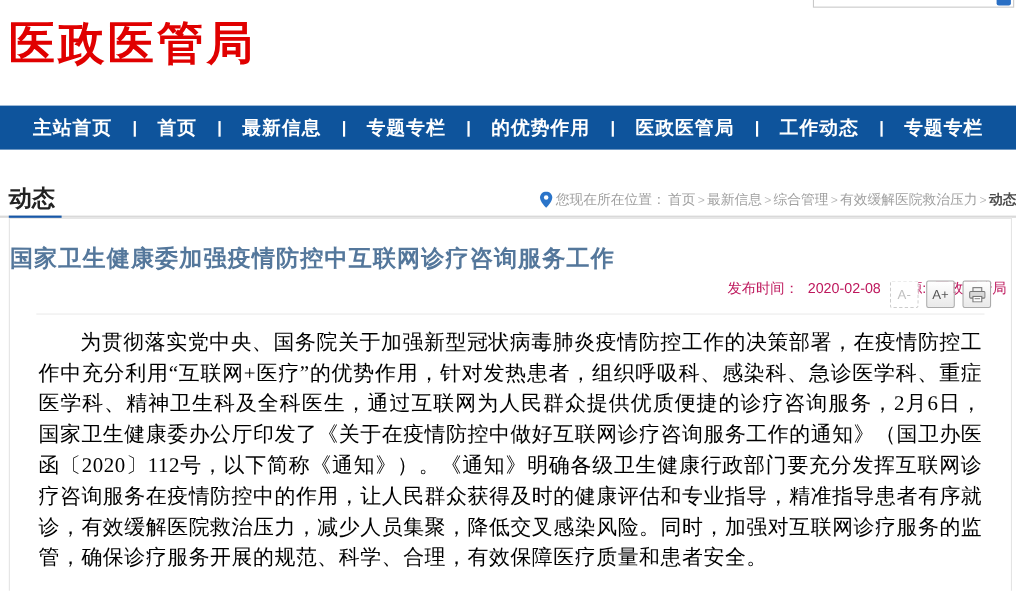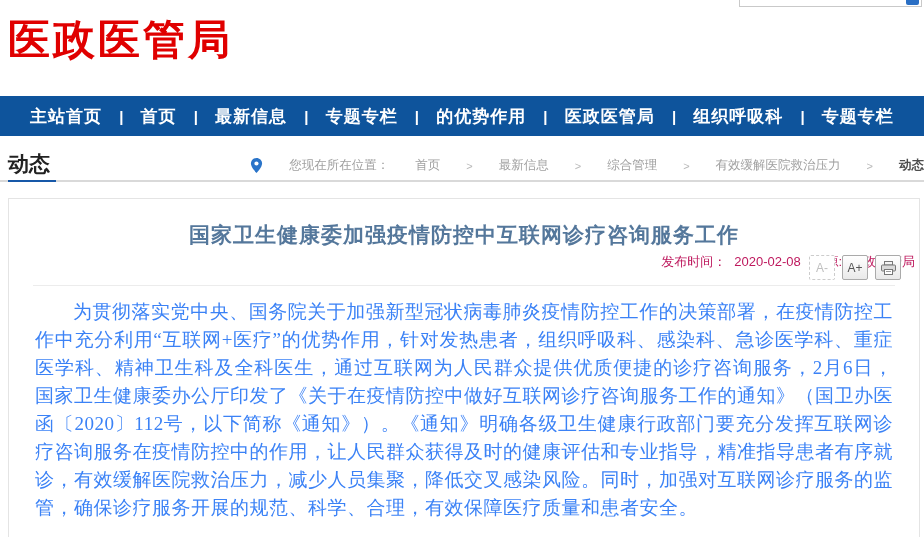--- a/index.html
+++ b/index.html
@@ -17,46 +17,46 @@
   .logo { position:absolute; left:8px; top:12px; font-size:42px; font-weight:900;
     color:#e00000; letter-spacing:3px; }
 
   
   .nav { position:absolute; left:0; top:96px; width:924px; height:40px; background:#0e549c;
     display:flex; align-items:center; justify-content:space-between; padding:0 30px; }
   .nav a { color:#fff; font-size:17px; font-weight:bold; text-decoration:none; letter-spacing:1px; }
   .nav .sep { color:#fff; font-size:15px; font-weight:bold; }
 
   
-  .section-row { position:absolute; left:0; top:136px; width:924px; height:46px; }
+  .section-row { position:absolute; left:0; top:136px; width:924px; height:62px; }
   .section-title { position:absolute; left:8px; bottom:4px; font-size:21px; font-weight:bold; color:#222; }
   .rule-gray { position:absolute; left:0; bottom:0; width:924px; height:2px; background:#d9d9d9; }
   .rule-blue { position:absolute; left:8px; bottom:0; width:48px; height:2px; background:#1758a8; z-index:2; }
-  .breadcrumb { position:absolute; right:0; bottom:8px; display:flex; align-items:center; gap:26px;
+  .breadcrumb { position:absolute; right:0; bottom:8px; display:flex; align-items:center; gap:2px;
     font-size:12.5px; color:#a0a0a0; white-space:nowrap; }
   .breadcrumb .crumb { color:#a0a0a0; text-decoration:none; }
   .breadcrumb .bsep { color:#b9b9b9; font-size:11px; }
   .breadcrumb .crumb.current { color:#4d4d4d; font-weight:bold; }
   .pin-icon { width:13px; height:15px; display:inline-block; }
 
   
   .article { position:absolute; left:8px; top:198px; width:912px; height:362px;
     border:1px solid #e4e4e4; background:#fff; }
-  .article-title { margin-top:22px; text-align:center; font-size:21px; font-weight:600;
+  .article-title { margin-top:22px; text-align:left; font-size:21px; font-weight:600;
     color:#54779b; letter-spacing:1px; }
   .article-meta { margin-top:4px; text-align:right; font-size:13px; color:#be185d; }
   .article-meta span { margin:0 4px; }
   .tools { position:absolute; right:18px; top:56px; display:flex; gap:7px; }
   .tool-btn { width:26px; height:25px; display:flex; align-items:center; justify-content:center;
     font-size:12px; border-radius:2px; cursor:pointer; }
   .tool-btn.disabled { border:1px dashed #ccc; color:#bfbfbf; background:#fff; }
   .tool-btn.solid { border:1px solid #aaa; color:#555;
     background:linear-gradient(#ffffff,#e9e9e9); }
   .divider { margin:14px 24px 0 24px; border-bottom:1px solid #ececec; }
-  .article-body { margin:12px 26px 0 26px; font-size:19px; line-height:28px; color:#3b82f6;
+  .article-body { margin:12px 26px 0 26px; font-size:19px; line-height:28px; color:#000000;
     font-family:"Liberation Serif","DejaVu Serif",serif;
     text-align:justify; text-align-last:left; text-indent:2em; letter-spacing:0.5px; }
 </style>
 </head>
 <body>
 
 <div class="page">
 
   <div class="search-remnant">
     <span class="search-btn"></span>
@@ -70,21 +70,21 @@
     <a href="#">首页</a>
     <span class="sep">|</span>
     <a href="#">最新信息</a>
     <span class="sep">|</span>
     <a href="#">专题专栏</a>
     <span class="sep">|</span>
     <a href="#">的优势作用</a>
     <span class="sep">|</span>
     <a href="#">医政医管局</a>
     <span class="sep">|</span>
-    <a href="#">组织呼吸科</a>
+    <a href="#">工作动态</a>
     <span class="sep">|</span>
     <a href="#">专题专栏</a>
   </nav>
 
   <div class="section-row">
     <div class="section-title">动态</div>
     <div class="breadcrumb">
       <svg class="pin-icon" viewBox="0 0 14 16">
         <path d="M7 0C3.7 0 1 2.6 1 5.9 1 10.3 7 16 7 16s6-5.7 6-10.1C13 2.6 10.3 0 7 0z" fill="#2a74c9"></path>
         <circle cx="7" cy="5.8" r="2.2" fill="#fff"></circle>

